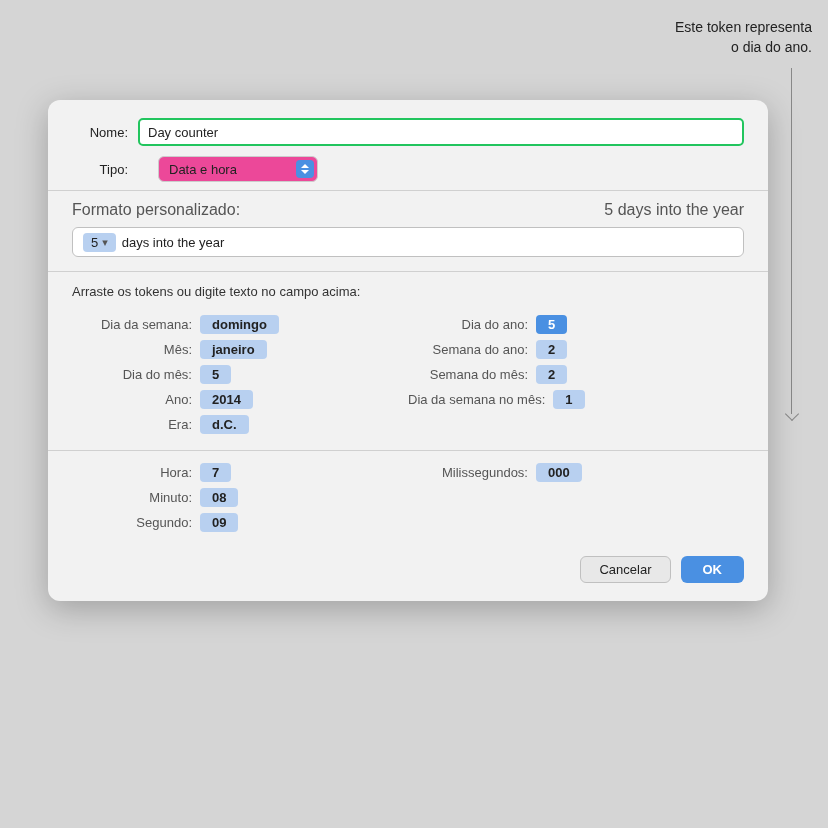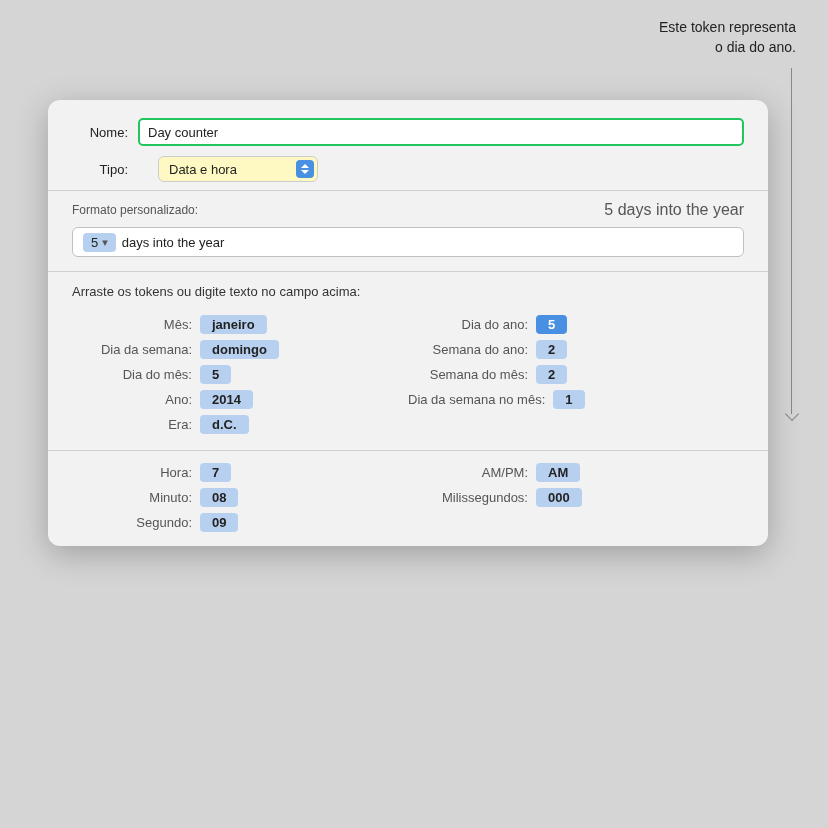--- a/index.html
+++ b/index.html
@@ -14,21 +14,21 @@
       overflow: hidden;
       display: flex;
       align-items: flex-start;
       justify-content: flex-end;
       padding: 0;
     }
 
     .tooltip-text {
       position: absolute;
       top: 18px;
-      right: 32px;
+      right: 16px;
       font-size: 14px;
       color: #222;
       text-align: right;
       line-height: 1.4;
     }
 
     .dialog {
       position: absolute;
       top: 100px;
       left: 48px;
@@ -73,21 +73,21 @@
       padding: 2px 8px;
       font-size: 13px;
       background: white;
       outline: none;
       color: #222;
     }
 
     .type-select {
       appearance: none;
       -webkit-appearance: none;
-      background: #fef9c3;
+      background: #ec4899;
       border: 1px solid #ccc;
       border-radius: 6px;
       padding: 3px 32px 3px 10px;
       font-size: 13px;
       color: #222;
       height: 26px;
       position: relative;
       min-width: 160px;
     }
 
@@ -136,21 +136,21 @@
     }
 
     .format-label-row {
       display: flex;
       justify-content: space-between;
       align-items: center;
       margin-bottom: 8px;
     }
 
     .format-label {
-      font-size: 12px;
+      font-size: 16px;
       color: #555;
     }
 
     .format-preview {
       font-size: 16px;
       color: #555;
     }
 
     .format-field {
       display: flex;
@@ -334,26 +334,26 @@
     </div>
 
     <div class="dialog-divider"></div>
 
     <div class="instructions">Arraste os tokens ou digite texto no campo acima:</div>
 
     <div class="tokens-grid">
 
       <div class="left-section">
         <div class="token-row" style="margin-bottom:6px;">
+          <span class="token-row-label">Dia da semana:</span>
+          <span class="token-value">domingo</span>
+        </div>
+        <div class="token-row" style="margin-bottom:6px;">
           <span class="token-row-label">Mês:</span>
           <span class="token-value">janeiro</span>
-        </div>
-        <div class="token-row" style="margin-bottom:6px;">
-          <span class="token-row-label">Dia da semana:</span>
-          <span class="token-value">domingo</span>
         </div>
         <div class="token-row" style="margin-bottom:6px;">
           <span class="token-row-label">Dia do mês:</span>
           <span class="token-value token-value-small">5</span>
         </div>
         <div class="token-row" style="margin-bottom:6px;">
           <span class="token-row-label">Ano:</span>
           <span class="token-value">2014</span>
         </div>
         <div class="token-row">
@@ -396,27 +396,27 @@
             <span class="token-row-label">Minuto:</span>
             <span class="token-value token-value-small">08</span>
           </div>
           <div class="token-row">
             <span class="token-row-label">Segundo:</span>
             <span class="token-value token-value-small">09</span>
           </div>
         </div>
 
         <div class="right-section">
-          <div class="token-row" style="margin-bottom:6px;">
-            <span class="token-row-label">AM/PM:</span>
-            <span class="token-value">AM</span>
-          </div>
           <div class="token-row">
             <span class="token-row-label">Milissegundos:</span>
             <span class="token-value">000</span>
           </div>
         </div>
       </div>
     </div>
 
+    <div class="bottom-buttons">
+      <button class="btn-cancel">Cancelar</button>
+      <button class="btn-ok">OK</button>
+    </div>
 
   </div>
 </div>
 
 </body></html>

